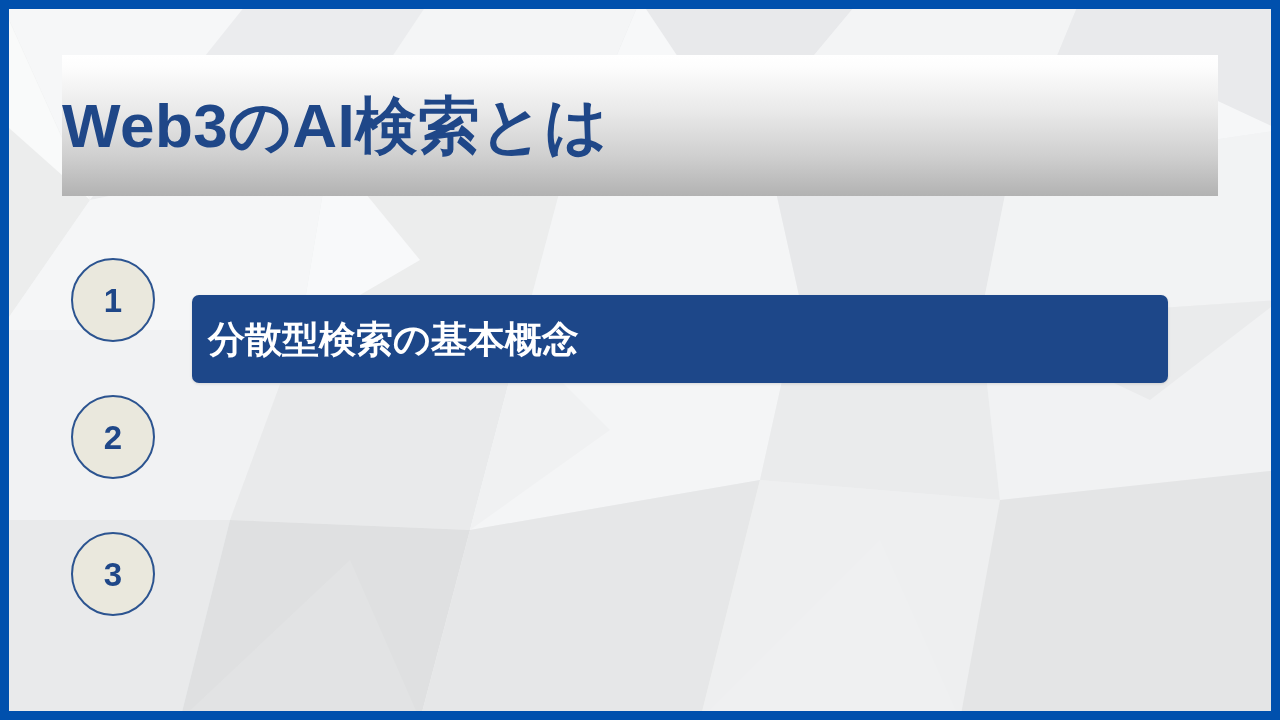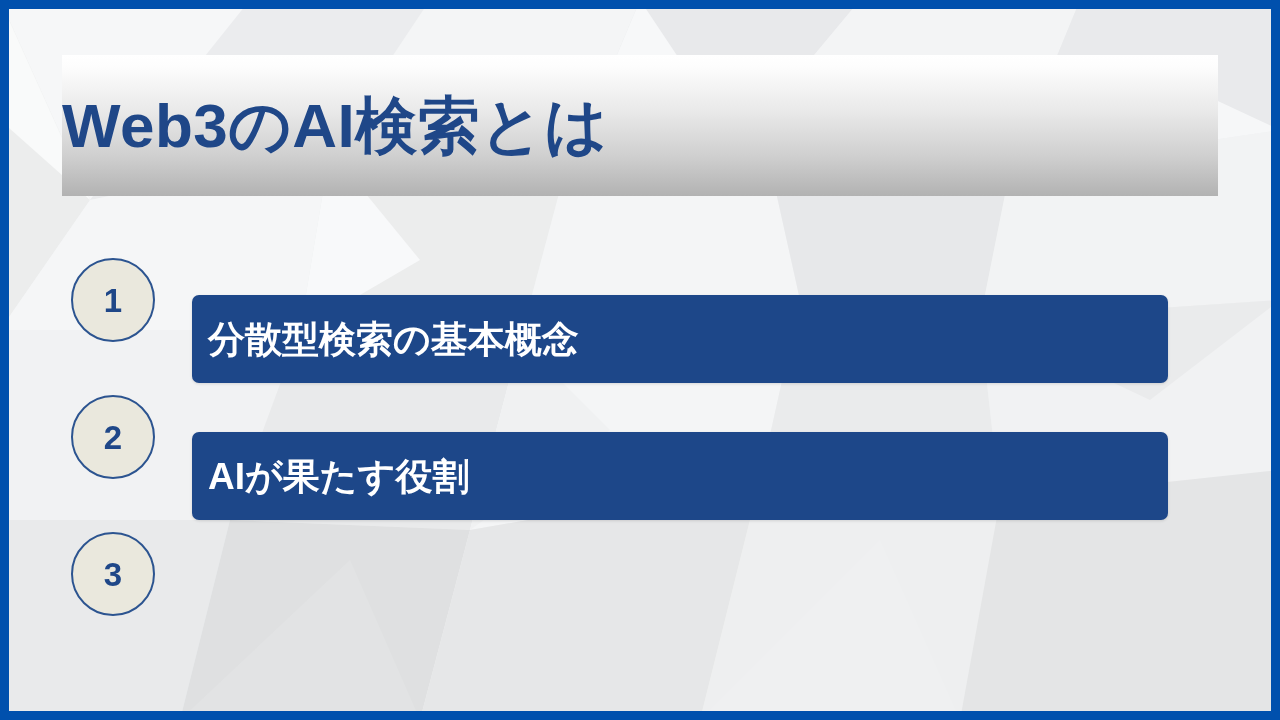--- a/index.html
+++ b/index.html
@@ -172,23 +172,20 @@
     </div>
     <div class="row-bar">
       <span class="row-bar-label">分散型検索の基本概念</span>
     </div>
   </div>
 
   <div class="list-row" id="row-2">
     <div class="row-number-circle">
       <span class="row-number-text">2</span>
     </div>
-    <div class="row-bar">
-      <span class="row-bar-label">AIが果たす役割</span>
-    </div>
   </div>
 
   <div class="list-row" id="row-3">
     <div class="row-number-circle">
       <span class="row-number-text">3</span>
     </div>
   </div>
 
 </div>
 

